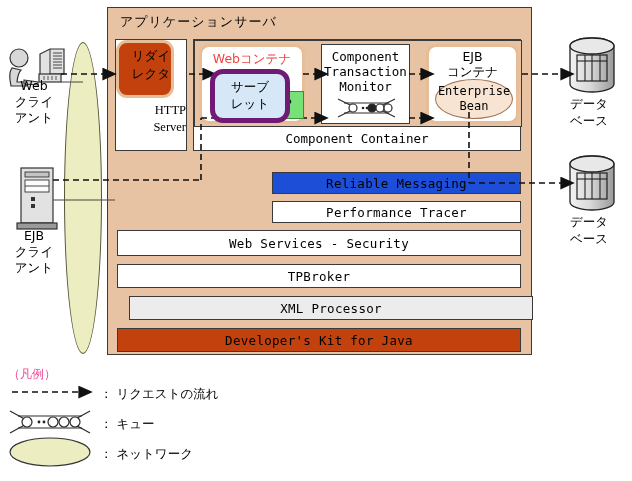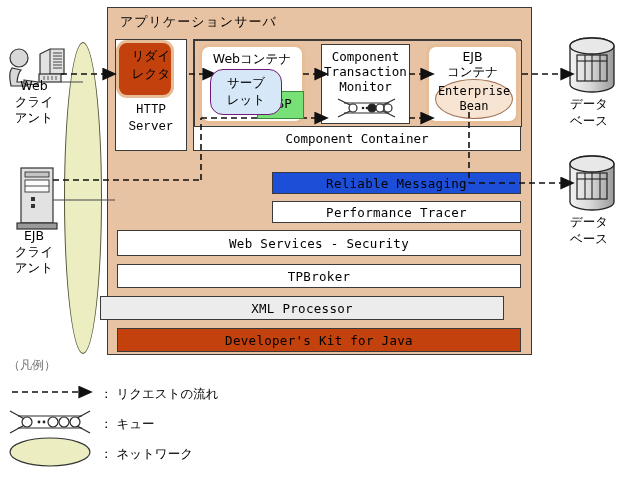--- a/index.html
+++ b/index.html
@@ -22,22 +22,22 @@
     left:120px;top:13px;width:260px;height:20px;
     font-size:13px;color:#000;letter-spacing:1px;
     font-family:"DejaVu Sans",sans-serif;
   }
 
   
   .wbox{background:#ffffff;border:1px solid #3a3a3a;}
 
   .httpserver{left:115px;top:39px;width:72px;height:112px;}
   .httpserver .lbl{
-    position:absolute;left:0;right:0;top:62px;text-align:center;
-    font-family:Liberation Mono, monospace;
+    position:absolute;left:0;right:0;top:62px;text-align:right;
+    font-family:Liberation Serif, serif;
     font-size:12.5px;line-height:17px;color:#000;
   }
   .redirector{
     left:10px;top:8px;width:52px;height:52px;
     background:#c2410c;border:3px solid #e6bd97;border-radius:11px;
   }
   .redirector .t{
     position:absolute;left:0;right:0;top:8px;text-align:center;
     font-size:12.5px;line-height:16px;color:#000;
     font-family:"DejaVu Sans",sans-serif;
@@ -54,25 +54,25 @@
     position:absolute;left:0px;top:0px;width:328px;height:87px;
     background:#e8c3a3;border:1px solid #3a3a3a;box-sizing:border-box;
   }
 
   .webcontainer{
     left:4px;top:3px;width:106px;height:80px;
     background:#ffffff;border:3px solid #e6bd97;border-radius:10px;
   }
   .wc-title{
     position:absolute;left:0;right:0;top:4px;text-align:center;
-    font-size:12.5px;color:#000000;font-family:"DejaVu Sans",sans-serif;
+    font-size:12.5px;color:#ef4444;font-family:"DejaVu Sans",sans-serif;
   }
   .servlet{
     position:absolute;left:8px;top:22px;width:70px;height:44px;
-    background:#d6e8f7;border:1px solid #701a75;border-radius:13px;
+    background:#d6e8f7;border:5px solid #701a75;border-radius:13px;
     z-index:3;
   }
   .servlet .t{
     position:absolute;left:0;right:0;top:4px;text-align:center;
     font-size:12.5px;line-height:17px;color:#000;
     font-family:"DejaVu Sans",sans-serif;
   }
   .jsp{
     position:absolute;left:55px;top:44px;width:45px;height:26px;
     background:#77e077;border:1px solid #3a8a3a;z-index:2;
@@ -116,42 +116,42 @@
   .bar{
     border:1px solid #3a3a3a;box-sizing:border-box;
     display:flex;align-items:center;justify-content:center;
     font-family:"DejaVu Sans Mono","Liberation Mono",monospace;
     font-size:12.5px;color:#000;letter-spacing:0.3px;
   }
   .relmsg{left:272px;top:172px;width:249px;height:22px;background:#1d4ed8;}
   .perftr{left:272px;top:201px;width:249px;height:22px;background:#fff;}
   .wss   {left:117px;top:230px;width:404px;height:26px;background:#fff;}
   .tpb   {left:117px;top:264px;width:404px;height:24px;background:#fff;}
-  .xmlp  {left:100px;top:296px;width:404px;height:24px;background:#ececec;}
+  .xmlp  {left:129px;top:296px;width:404px;height:24px;background:#ececec;}
   .dkj   {left:117px;top:328px;width:404px;height:24px;background:#c2410c;}
 
   
   .network{
     left:64px;top:42px;width:38px;height:312px;
     background:#eceec2;border:1px solid #55553a;border-radius:50%;
   }
 
   
   .cap{
     text-align:center;color:#000;
     font-family:"DejaVu Sans",sans-serif;
   }
   .webclient-lbl{left:8px;top:78px;width:52px;font-size:12.5px;line-height:16px;}
   .ejbclient-lbl{left:8px;top:228px;width:52px;font-size:12.5px;line-height:16px;}
   .db1-lbl{left:558px;top:95px;width:62px;font-size:12.5px;line-height:17px;}
   .db2-lbl{left:558px;top:213px;width:62px;font-size:12.5px;line-height:17px;}
 
   
   .legend-title{
-    left:8px;top:357px;width:90px;font-size:12px;color:#737373;
+    left:8px;top:366px;width:90px;font-size:12px;color:#ec4899;
     font-family:"DejaVu Sans",sans-serif;
   }
   .leg-row-lbl{
     color:#000;font-size:12.5px;font-family:"DejaVu Sans",sans-serif;
   }
   .leg1{left:100px;top:386px;}
   .leg2{left:100px;top:416px;}
   .leg3{left:100px;top:446px;}
 
   svg{position:absolute;left:0;top:0;overflow:visible;}

